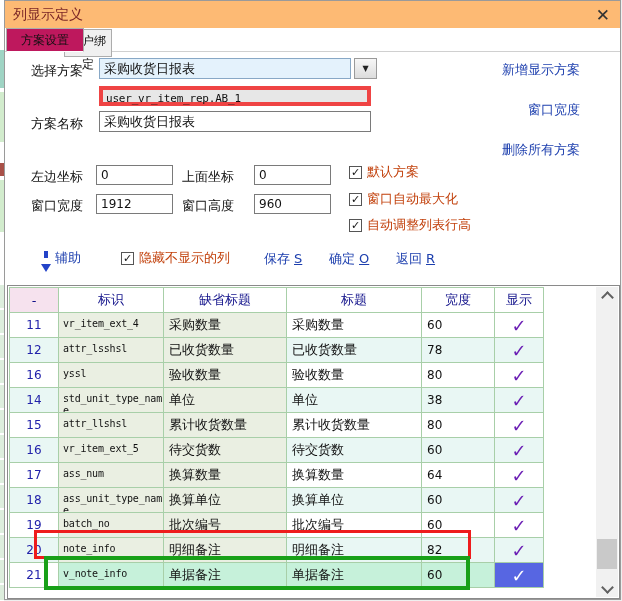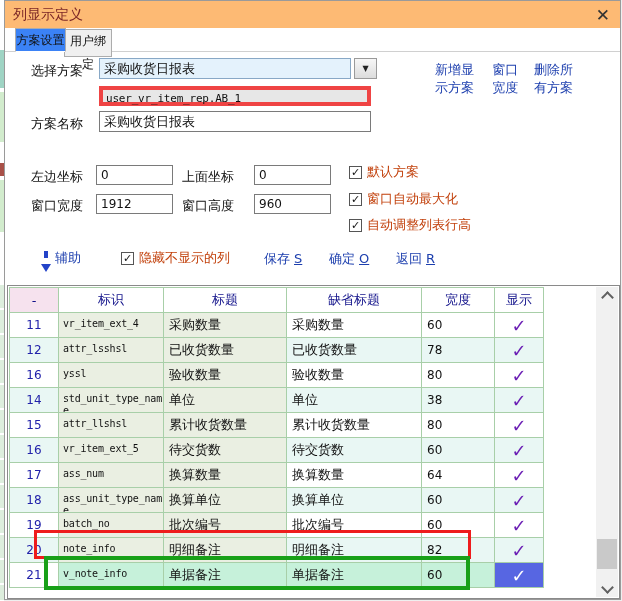--- a/index.html
+++ b/index.html
@@ -17,35 +17,35 @@
   .dialog{position:absolute;left:4px;top:0;width:617px;height:600px;background:#fff;
           border:1px solid #9a9a9a;box-sizing:border-box;}
 
   .titlebar{position:absolute;left:0;top:0;width:100%;height:27px;background:#fdba74;}
   .title{position:absolute;left:8px;top:5px;font-size:14px;color:#7b2626;}
   .close{position:absolute;right:10px;top:4px;font-size:17px;color:#333;cursor:pointer;line-height:20px;}
 
   .tabstrip{position:absolute;left:0;top:27px;width:100%;height:24px;border-bottom:1px solid #d0d0d0;box-sizing:border-box;}
   .tab{position:absolute;top:1px;height:28px;line-height:23px;text-align:center;font-size:12px;color:#111;
        border:1px solid #acacac;box-sizing:border-box;}
-  .tab.active{left:10px;width:51px;background:#3b82f6;border-bottom:1px solid #fff;top:0;height:24px;z-index:2;}
+  .tab.active{left:1px;width:78px;background:#be185d;border-bottom:1px solid #fff;top:0;height:24px;z-index:2;}
   .tab.inactive{left:59px;width:48px;background:#f0f0f0;}
 
   .lbl{position:absolute;font-size:13px;color:#111;}
   .combo{position:absolute;left:94px;top:57px;width:252px;height:21px;background:#e4f2fc;
          border:1px solid #88a8c6;box-sizing:border-box;font-size:13px;color:#111;
          line-height:19px;padding-left:4px;}
   .combo-btn{position:absolute;left:349px;top:57px;width:23px;height:21px;background:linear-gradient(#f7f7f7,#dcdcdc);
          border:1px solid #9a9a9a;box-sizing:border-box;text-align:center;font-size:8px;color:#222;line-height:19px;cursor:pointer;}
   .field-ro{position:absolute;left:94px;top:85px;width:272px;height:20px;background:#e7e7e7;
          border:4px solid #ef4444;box-sizing:border-box;font-family:"DejaVu Sans Mono",monospace;
          font-size:11px;color:#111;line-height:18px;padding-left:3px;letter-spacing:-0.2px;}
   .field{position:absolute;background:#fff;border:1px solid #7a7a7a;box-sizing:border-box;
          font-size:13px;color:#111;line-height:19px;padding-left:4px;}
-  .links{position:absolute;left:430px;top:60px;width:145px;display:flex;flex-direction:row;gap:11px;align-items:center;}
+  .links{position:absolute;left:430px;top:60px;width:145px;display:flex;flex-direction:column;gap:22px;align-items:flex-end;}
   .links a{color:#1d3fae;font-size:13px;text-decoration:none;cursor:pointer;}
 
   .num-in{font-size:12px;}
   .chk{position:absolute;display:flex;align-items:center;gap:5px;cursor:pointer;}
   .chk .box{width:13px;height:13px;background:#fff;border:1px solid #555;box-sizing:border-box;
             font-size:11px;line-height:11px;text-align:center;color:#111;font-weight:bold;}
   .chk .ctext{font-size:13px;color:#c2410c;}
 
   .aux{position:absolute;left:36px;top:248px;display:flex;align-items:center;gap:4px;cursor:pointer;}
   .dn-arrow{width:0;height:0;border:5px solid transparent;border-top:8px solid #2343c8;margin-top:8px;}
@@ -157,22 +157,22 @@
     <span class="ctext">隐藏不显示的列</span>
   </div>
   <a class="blue-link" style="left:259px;top:249px;"><span>保存</span><u>S</u></a>
   <a class="blue-link" style="left:324px;top:249px;"><span>确定</span><u>O</u></a>
   <a class="blue-link" style="left:391px;top:249px;"><span>返回</span><u>R</u></a>
 
   <div class="listctl">
     <div class="grid">
       <div class="cell hd hd-num">-</div>
       <div class="cell hd">标识</div>
+      <div class="cell hd">缺省标题</div>
       <div class="cell hd">标题</div>
-      <div class="cell hd">缺省标题</div>
       <div class="cell hd">宽度</div>
       <div class="cell hd">显示</div>
     <div class="cell c-num">11</div>
         <div class="cell c-id">vr_item_ext_4</div>
         <div class="cell c-def">采购数量</div>
         <div class="cell c-title">采购数量</div>
         <div class="cell c-w">60</div>
         <div class="cell c-show">
           <span class="mark">✓</span>
         </div>

